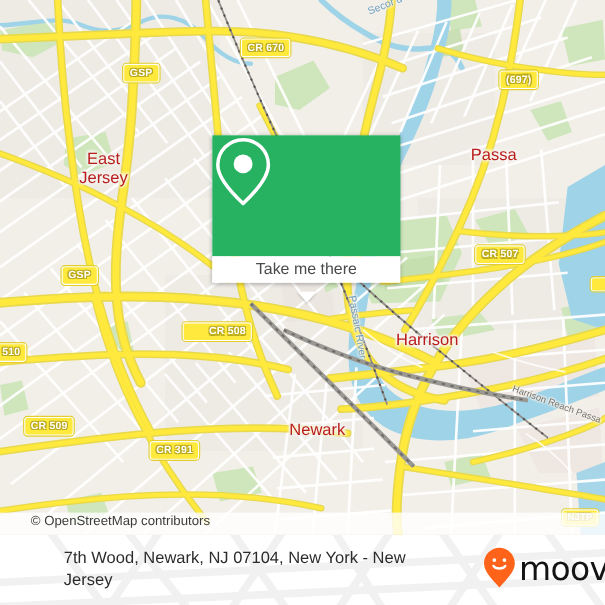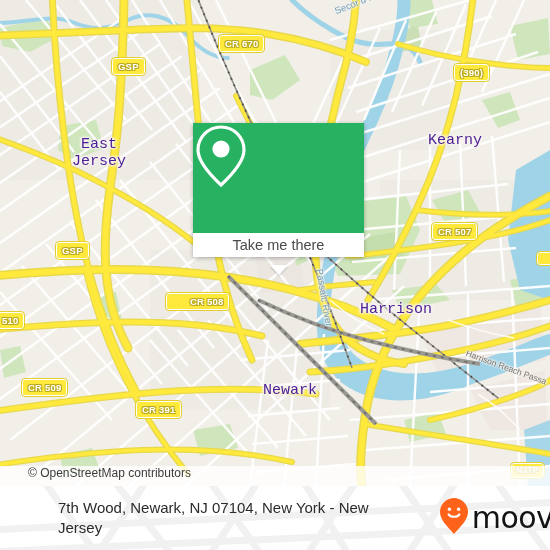--- a/index.html
+++ b/index.html
@@ -51,22 +51,22 @@
       -1px -1px 0 #b9a81f, 1px -1px 0 #b9a81f,
       -1px  1px 0 #b9a81f, 1px  1px 0 #b9a81f;
     letter-spacing: .2px;
     box-sizing: border-box;
   }
   .shield.sm { font-size: 8.5px; padding: 2px 4px 2.5px 4px; }
 
   
   .place {
     position: absolute;
-    color: #4c1d95;
-    font-family: Liberation Mono, monospace;
+    color: #b91c1c;
+    font-family: Liberation Sans, sans-serif;
     white-space: nowrap;
     text-shadow:
       -1.4px -1.4px 2px #f6f4f0, 1.4px -1.4px 2px #f6f4f0,
       -1.4px  1.4px 2px #f6f4f0, 1.4px  1.4px 2px #f6f4f0,
       0 0 3px #f6f4f0;
     pointer-events: none;
   }
   .place.city  { font-size: 15px; }
   .place.city2 { font-size: 15px; line-height: 17px; text-align: center; }
   .water-label {
@@ -438,32 +438,32 @@
           <path d="M448,320 C470,328 492,334 514,338"></path>
           <path d="M478,394 C494,404 508,416 520,430"></path>
         </g>
       </g>
     </svg>
 
     <div class="place city2" style="left:72px; top:136px;">
       <div>East</div>
       <div>Jersey</div>
     </div>
-    <div class="place city" style="left:428px; top:132px;">Kearny</div>
+    <div class="place city" style="left:428px; top:132px;">Passa</div>
     <div class="place city" style="left:360px; top:301px;">Harrison</div>
     <div class="place city" style="left:263px; top:382px;">Newark</div>
 
     <div class="water-label" style="left:333px; top:6px; transform:rotate(-22deg); transform-origin:0 0;">Secor d River</div>
     <div class="water-label" style="left:325px; top:268px; transform:rotate(80deg); transform-origin:0 0;">Passaic River</div>
 
     <div class="road-label" style="left:468px; top:348px; transform:rotate(20deg); transform-origin:0 0;">Harrison Reach Passa</div>
 
     <div class="shield" style="left:219px; top:35px;">CR 670</div>
     <div class="shield" style="left:112px; top:58px;">GSP</div>
-    <div class="shield" style="left:454px; top:64px;">(390)</div>
+    <div class="shield" style="left:454px; top:64px;">(697)</div>
     <div class="shield" style="left:432px; top:223px;">CR 507</div>
     <div class="shield" style="left:56px; top:242px;">GSP</div>
     <div class="shield" style="left:166px; top:293px;padding-left:23px;">CR 508</div>
     <div class="shield" style="left:-4px; top:312px;">510</div>
     <div class="shield" style="left:22px; top:379px;">CR 509</div>
     <div class="shield" style="left:136px; top:401px;">CR 391</div>
     <div class="shield sm" style="left:511px; top:463px;">NJTP</div>
     <div class="shield sm" style="left:537px; top:252px; width:16px; height:13px; padding:0;"></div>
 
     <div id="popup-card">

